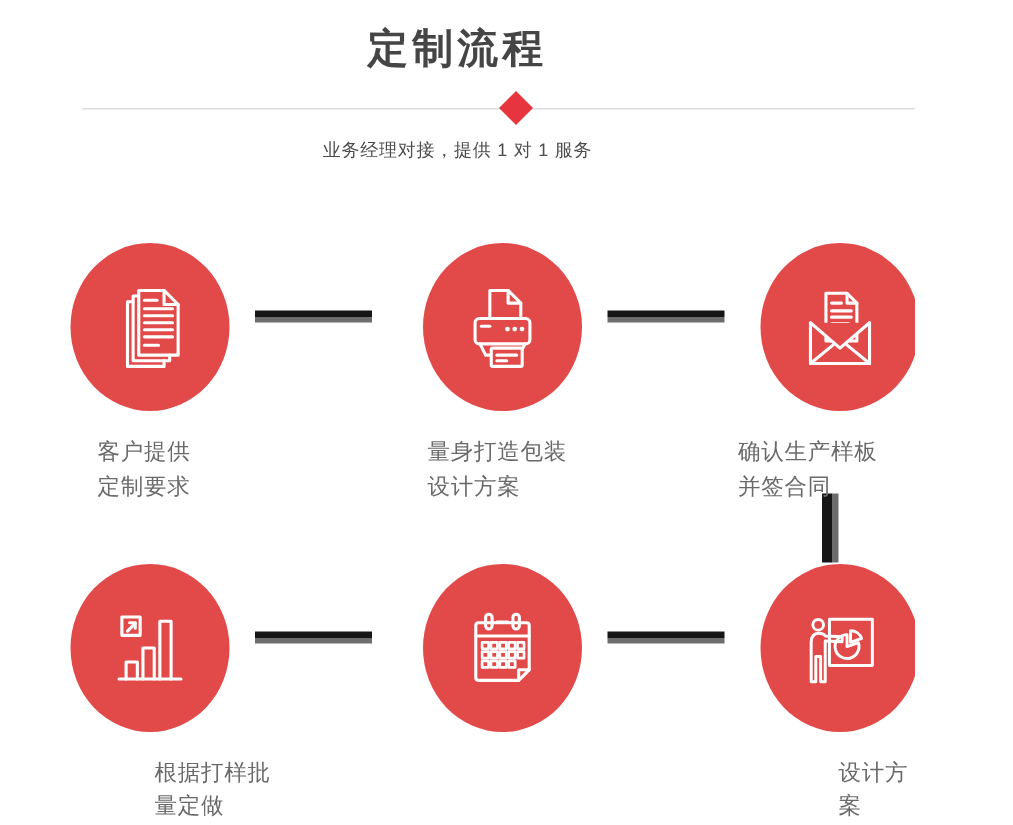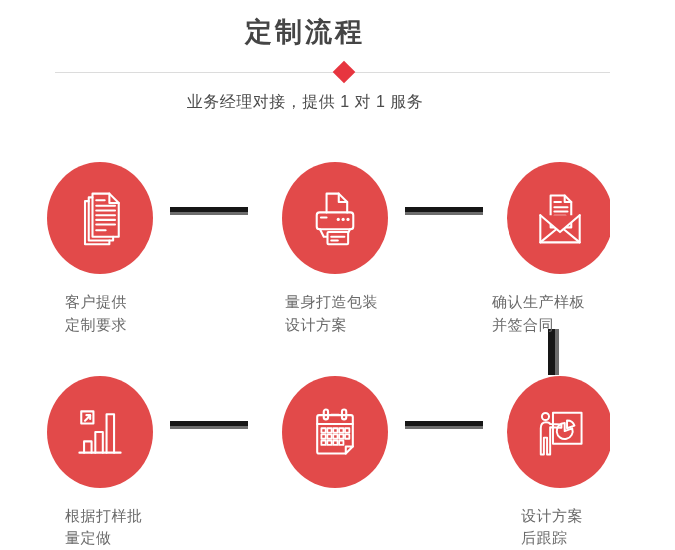--- a/index.html
+++ b/index.html
@@ -11,32 +11,32 @@
     position:absolute;top:14px;left:0;width:100%;text-align:center;
     font-size:27px;font-weight:700;color:#454545;letter-spacing:3px;
   }
   .divider{position:absolute;top:72px;left:55px;width:570px;height:1px;background:#dcdcdc;}
   .diamond{
     position:absolute;left:336px;top:64px;width:16px;height:16px;
     background:var(--diamond-red);transform:rotate(45deg);
   }
   .subtitle{
     position:absolute;top:92px;left:0;width:100%;text-align:center;
-    font-size:16px;color:#4c4c4c;letter-spacing:0.5px;
+    font-size:12px;color:#4c4c4c;letter-spacing:0.5px;
   }
   .circle{
     position:absolute;width:106px;height:112px;border-radius:50%;
     background:var(--accent-red);display:flex;align-items:center;justify-content:center;
   }
   .circle svg{display:block;}
   .label{
     position:absolute;font-size:15px;line-height:23px;color:#6a6a6a;
     white-space:pre-line;letter-spacing:0.5px;
   }
-  .label.row2{line-height:22px;}
+  .label.row2{line-height:22px;margin-left:38px;}
   .hbar{
     position:absolute;width:78px;height:8px;
     background:linear-gradient(to bottom,var(--connector-dark) 0 58%,var(--connector-gray) 58% 100%);
   }
   .vbar{
     position:absolute;width:11px;height:46px;
     background:linear-gradient(to right,var(--connector-dark) 0 62%,var(--connector-gray) 62% 100%);
   }
 </style>
 </head>

